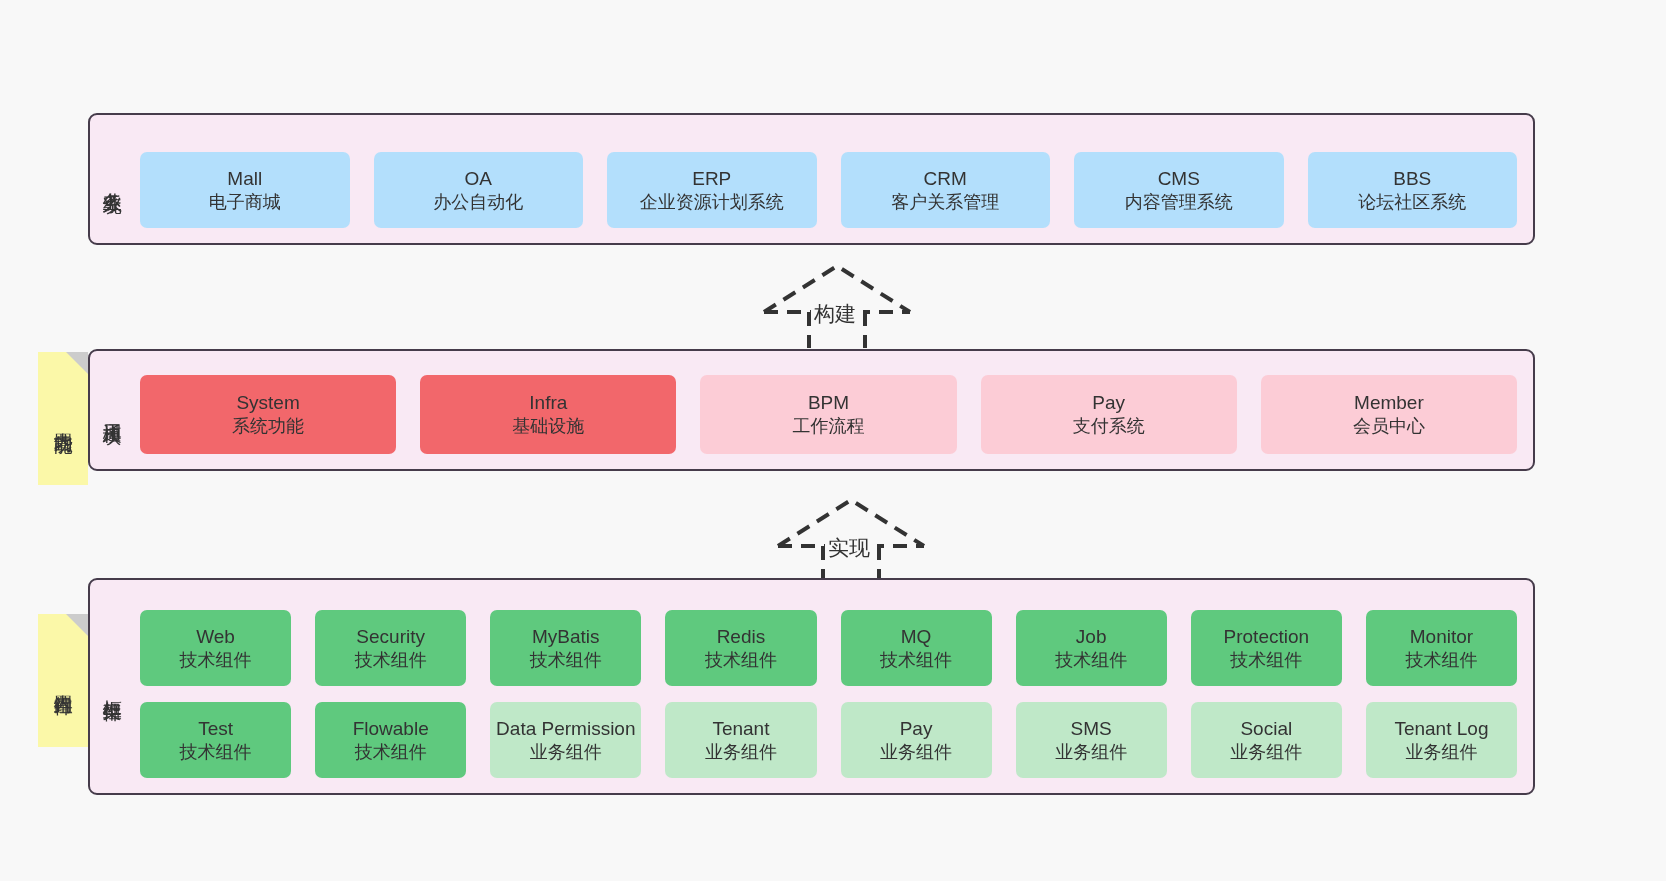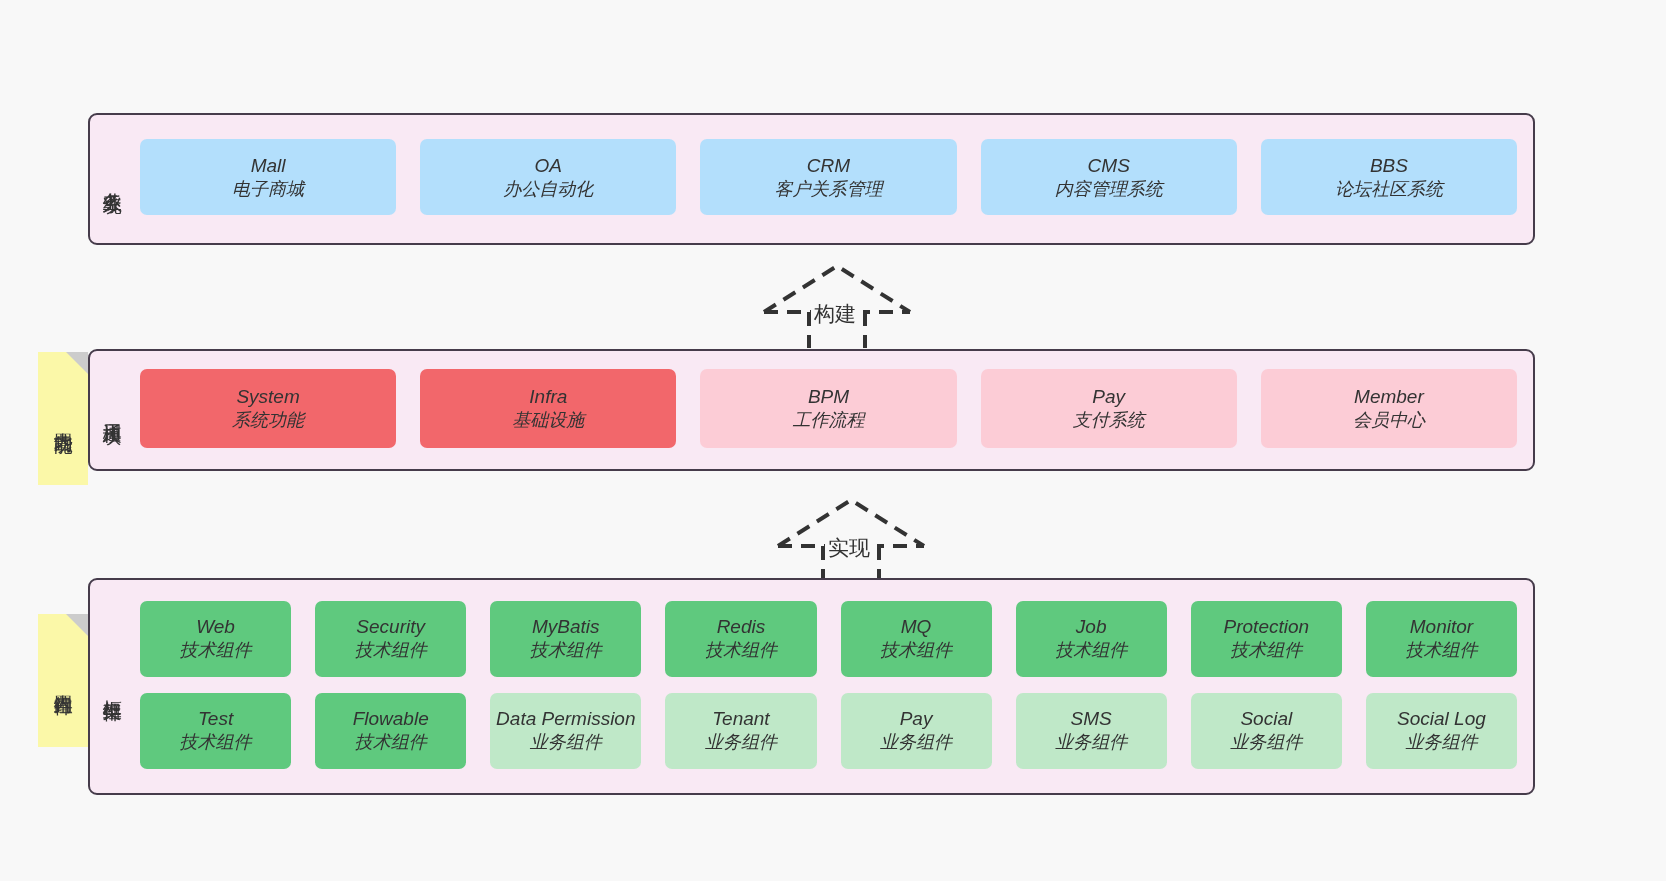--- a/index.html
+++ b/index.html
@@ -48,24 +48,23 @@
     writing-mode: vertical-rl;
     text-orientation: upright;
     letter-spacing: 1px;
     white-space: nowrap;
     padding: 2px 0;
   }
   .layer-body {
     flex: 1 1 auto;
     display: flex;
     flex-direction: column;
-    justify-content: center;
+    justify-content: flex-end;
     gap: 16px;
-    padding: 0 16px 4px 6px;
-    font-style: italic;
+    padding: 0 16px 15px 6px;
   }
   .row {
     display: flex;
     flex-direction: row;
     gap: 24px;
   }
 
   
   .card {
     box-sizing: border-box;
@@ -149,20 +148,24 @@
     <div class="layer-title">业务系统</div>
     <div class="layer-body">
       <div class="row">
         <div class="card c-blue h-biz">
           <span class="en">Mall</span>
           <span class="cn">电子商城</span>
         </div>
         <div class="card c-blue h-biz">
           <span class="en">OA</span>
           <span class="cn">办公自动化</span>
+        </div>
+        <div class="card c-blue h-biz">
+          <span class="en">ERP</span>
+          <span class="cn">企业资源计划系统</span>
         </div>
         <div class="card c-blue h-biz">
           <span class="en">CRM</span>
           <span class="cn">客户关系管理</span>
         </div>
         <div class="card c-blue h-biz">
           <span class="en">CMS</span>
           <span class="cn">内容管理系统</span>
         </div>
         <div class="card c-blue h-biz">
@@ -299,21 +302,21 @@
         </div>
         <div class="card c-greenlight h-comp">
           <span class="en">SMS</span>
           <span class="cn">业务组件</span>
         </div>
         <div class="card c-greenlight h-comp">
           <span class="en">Social</span>
           <span class="cn">业务组件</span>
         </div>
         <div class="card c-greenlight h-comp">
-          <span class="en">Social Log</span>
+          <span class="en">Tenant Log</span>
           <span class="cn">业务组件</span>
         </div>
       </div>
 
     </div>
   </div>
 
 </div>
 
 </body></html>

